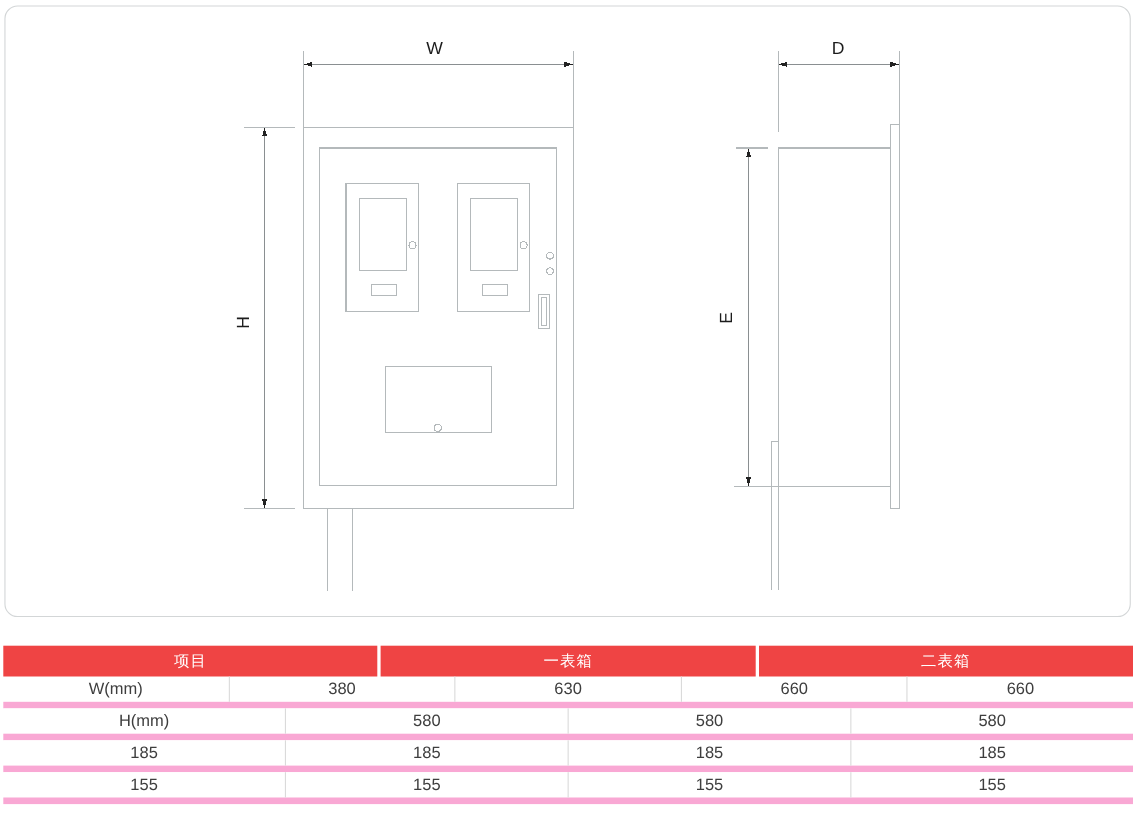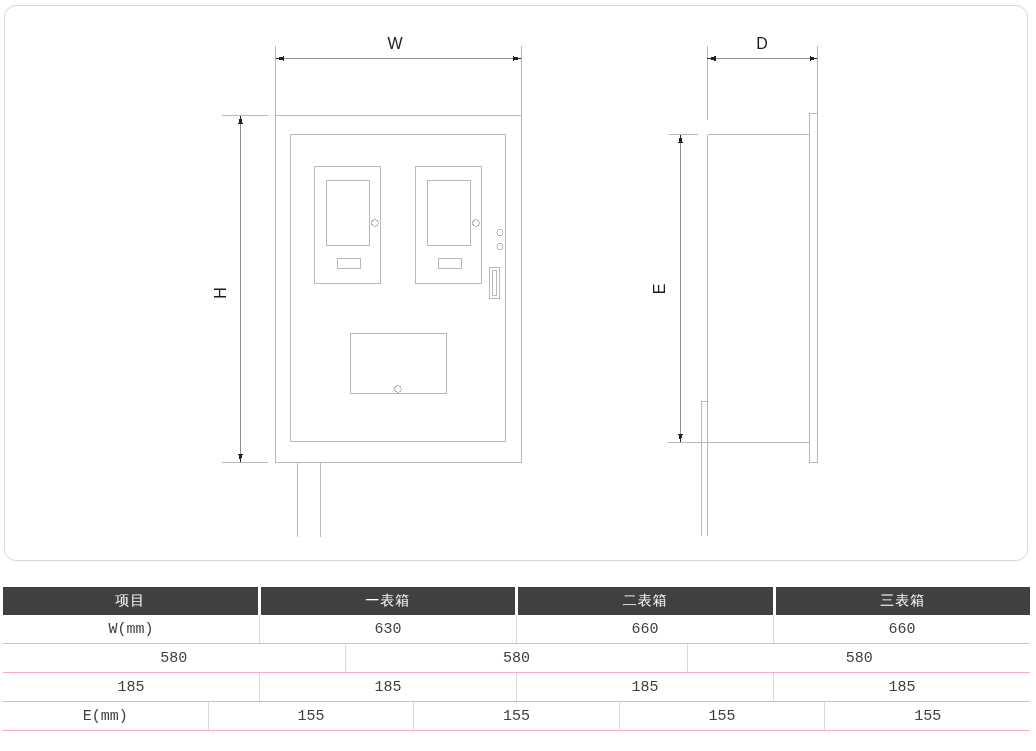--- a/index.html
+++ b/index.html
@@ -9,25 +9,25 @@
 
   .panel {
     position:absolute; left:4px; top:5px; width:1024px; height:556px;
     border:1px solid #d3d6d7; border-radius:12px; background:#fff;
   }
   svg.drawing { position:absolute; left:0; top:0; }
 
   .spec-table { position:absolute; left:3px; top:587px; width:1027px; }
   .thead { display:flex; gap:3px; height:28px; }
   .th {
-    flex:1; background:#404040; color:#ffffff; font-size:14px;
+    flex:1; background:#ef4444; color:#ffffff; font-size:14px;
     display:flex; align-items:center; justify-content:center;
     letter-spacing:1px;
   }
-  .trow { display:flex; height:29px; border-bottom:1px solid #f9a8d4; background:#fff;font-family:Liberation Mono, monospace; }
+  .trow { display:flex; height:29px; border-bottom:6px solid #f9a8d4; background:#fff; }
   .trow:first-of-type { border-top:none; }
   .td {
     flex:1; display:flex; align-items:center; justify-content:center;
     font-size:15px; color:#3e3e3e; border-right:1px solid #dadada;
   }
   .td:last-child { border-right:none; }
 
   text.dimlabel { font-family:"Liberation Sans", sans-serif; font-size:16px; fill:#1c1c1c; }
 </style>
 </head>
@@ -113,45 +113,45 @@
         <text class="dimlabel" transform="translate(664,288) rotate(-90)" text-anchor="middle">E</text>
       </g>
     </svg>
   </div>
 
   <div class="spec-table">
     <div class="thead">
       <div class="th">项目</div>
       <div class="th">一表箱</div>
       <div class="th">二表箱</div>
-      <div class="th">三表箱</div>
     </div>
 
     <div class="trow">
       <div class="td">W(mm)</div>
+      <div class="td">380</div>
       <div class="td">630</div>
       <div class="td">660</div>
       <div class="td">660</div>
     </div>
 
     <div class="trow">
+      <div class="td">H(mm)</div>
       <div class="td">580</div>
       <div class="td">580</div>
       <div class="td">580</div>
     </div>
 
     <div class="trow">
       <div class="td">185</div>
       <div class="td">185</div>
       <div class="td">185</div>
       <div class="td">185</div>
     </div>
 
     <div class="trow">
-      <div class="td">E(mm)</div>
       <div class="td">155</div>
       <div class="td">155</div>
       <div class="td">155</div>
       <div class="td">155</div>
     </div>
   </div>
 
 </div>
 
 </body></html>

